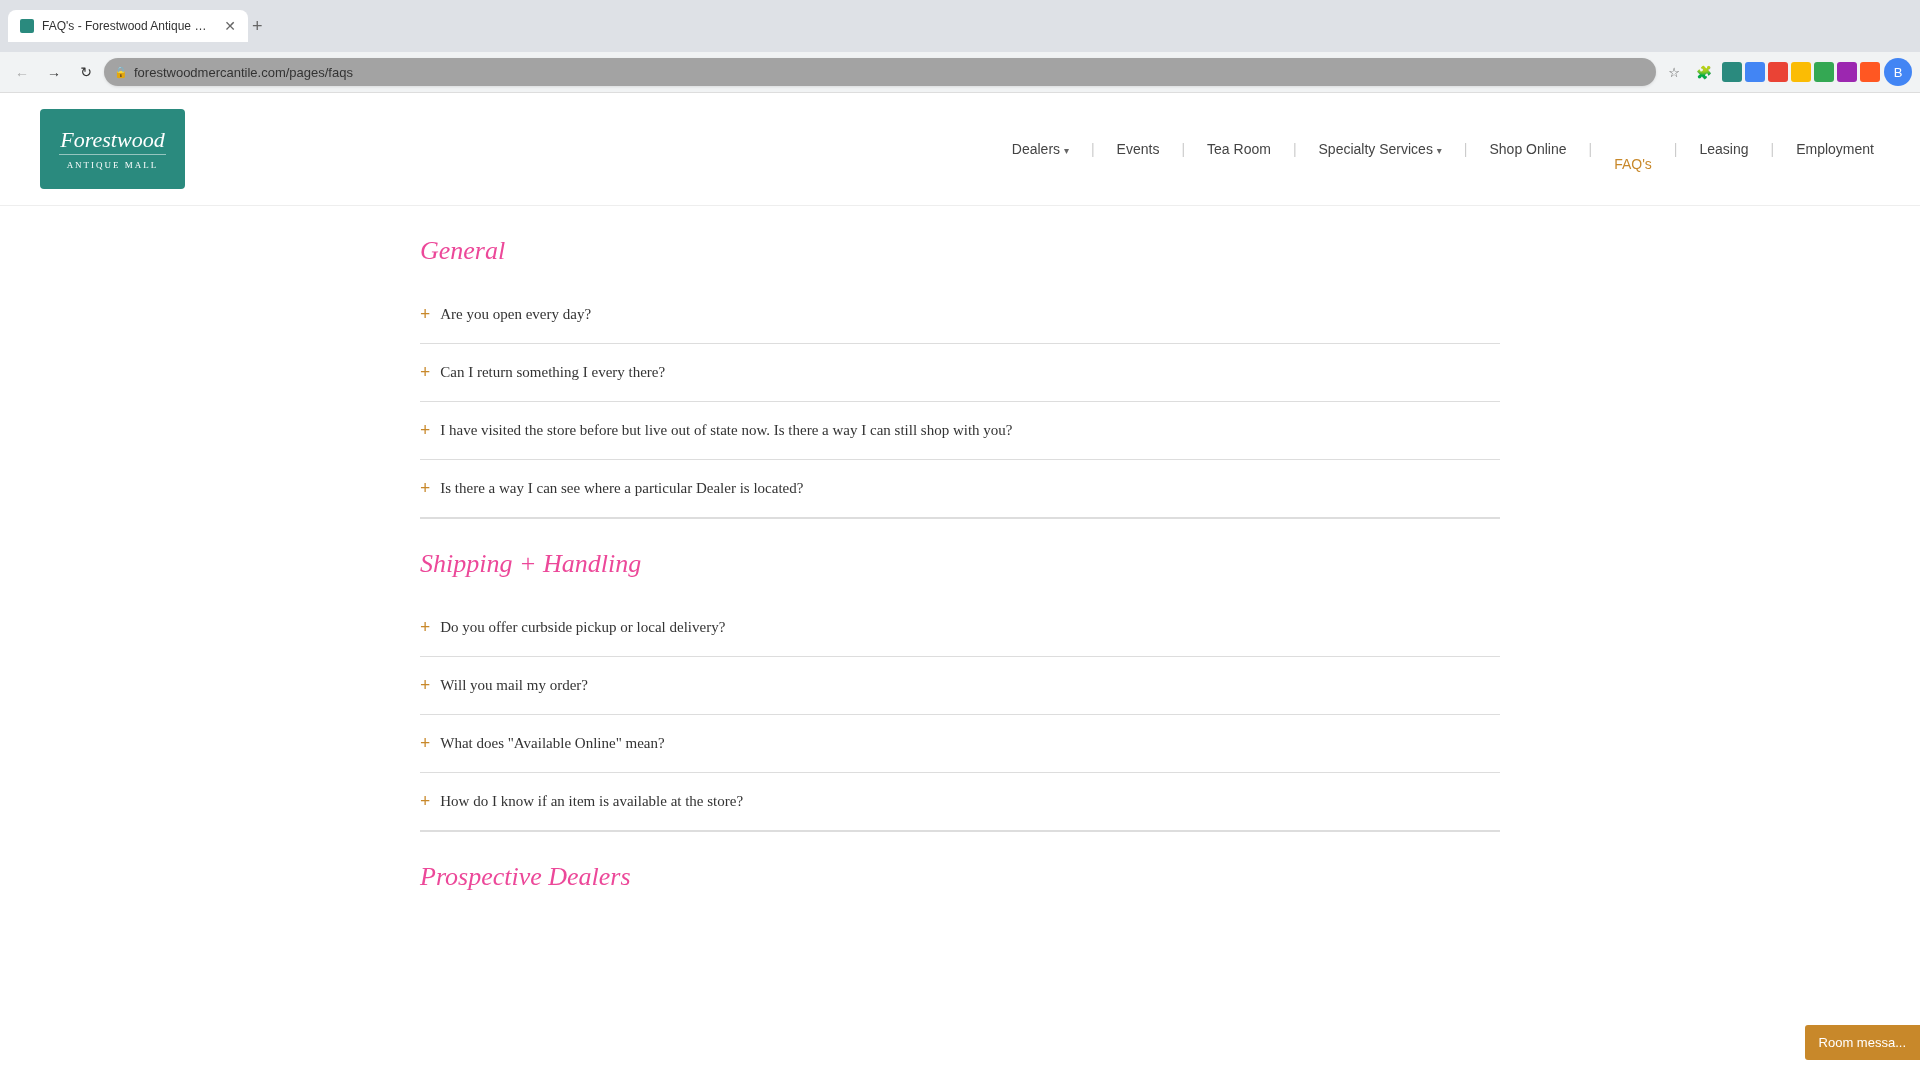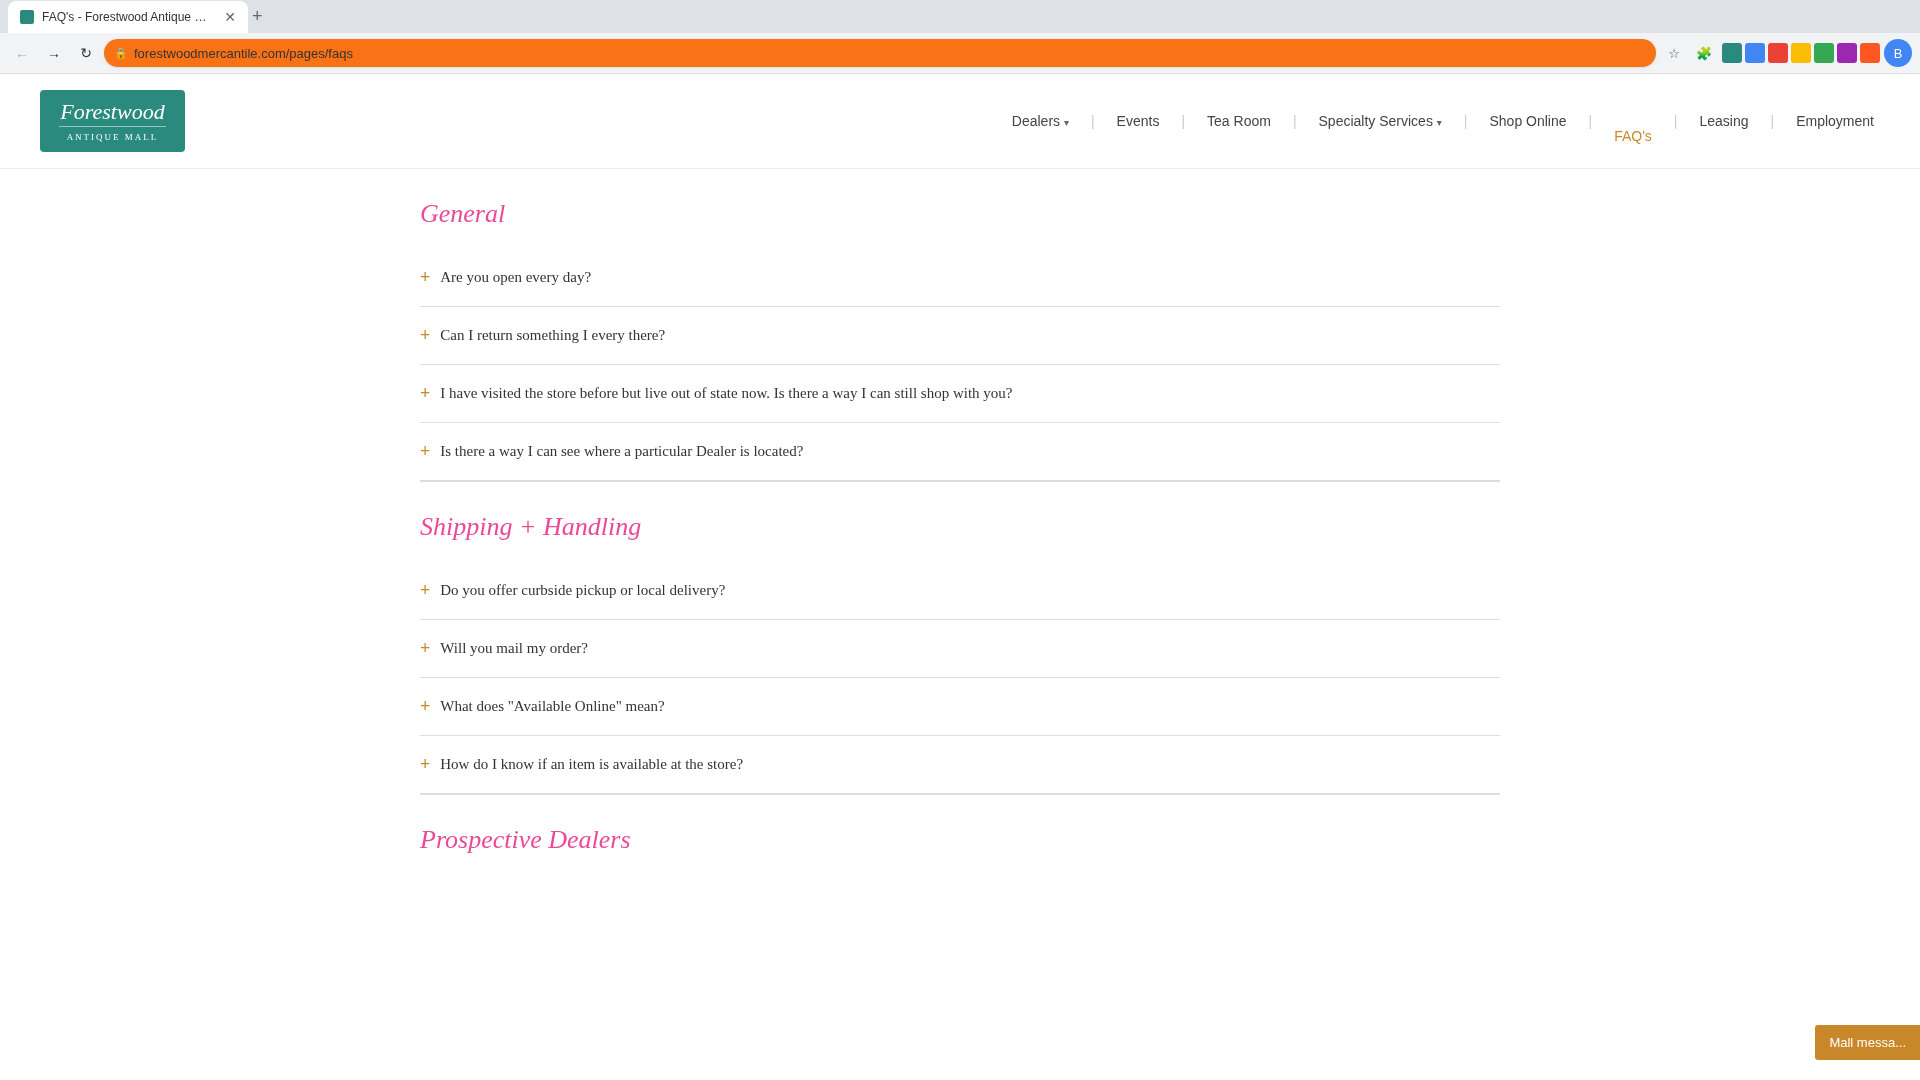--- a/index.html
+++ b/index.html
@@ -6,21 +6,21 @@
     body { font-family: Georgia, 'Times New Roman', serif; background: #fff; color: #333; font-size: 15px; }
 
     
     .browser-chrome {
       background: #f1f3f4;
       border-bottom: 1px solid #ddd;
     }
     .browser-tabs {
       display: flex;
       align-items: center;
-      height: 33px;
+      height: 52px;
       padding: 0 8px;
       background: #dee1e6;
     }
     .browser-tab {
       display: flex;
       align-items: center;
       background: #fff;
       border-radius: 8px 8px 0 0;
       padding: 0 12px;
       height: 32px;
@@ -54,21 +54,21 @@
       border-radius: 50%;
       display: flex; align-items: center; justify-content: center;
       font-size: 14px; color: #333;
     }
     .nav-btn.disabled { color: #aaa; cursor: default; }
     .address-bar {
       flex: 1;
       height: 28px;
       border: none;
       border-radius: 14px;
-      background: #f97316;
+      background: #a3a3a3;
       padding: 0 12px 0 30px;
       font-size: 13px;
       font-family: Arial, sans-serif;
       color: #333;
       outline: none;
       box-shadow: 0 1px 3px rgba(0,0,0,0.1);
     }
     .address-bar-wrap {
       flex: 1;
       position: relative;
@@ -114,21 +114,21 @@
       justify-content: space-between;
       padding: 16px 40px;
       border-bottom: 1px solid #eee;
     }
     .logo-wrap {
       display: flex;
       align-items: center;
     }
     .logo-box {
       width: 145px;
-      height: 62px;
+      height: 80px;
       background: #2a8a7e;
       border-radius: 4px;
       display: flex;
       flex-direction: column;
       align-items: center;
       justify-content: center;
       padding: 6px;
       color: #fff;
     }
     .logo-script {
@@ -350,13 +350,13 @@
     </div>
     <div style="border-bottom: 1px solid #ddd;"></div>
   </div>
 
   <div class="faq-section">
     <h2 class="section-title">Prospective Dealers</h2>
   </div>
 
 </div>
 
-<button class="send-message-btn">Mall messa...</button>
+<button class="send-message-btn">Room messa...</button>
 
 </body></html>

